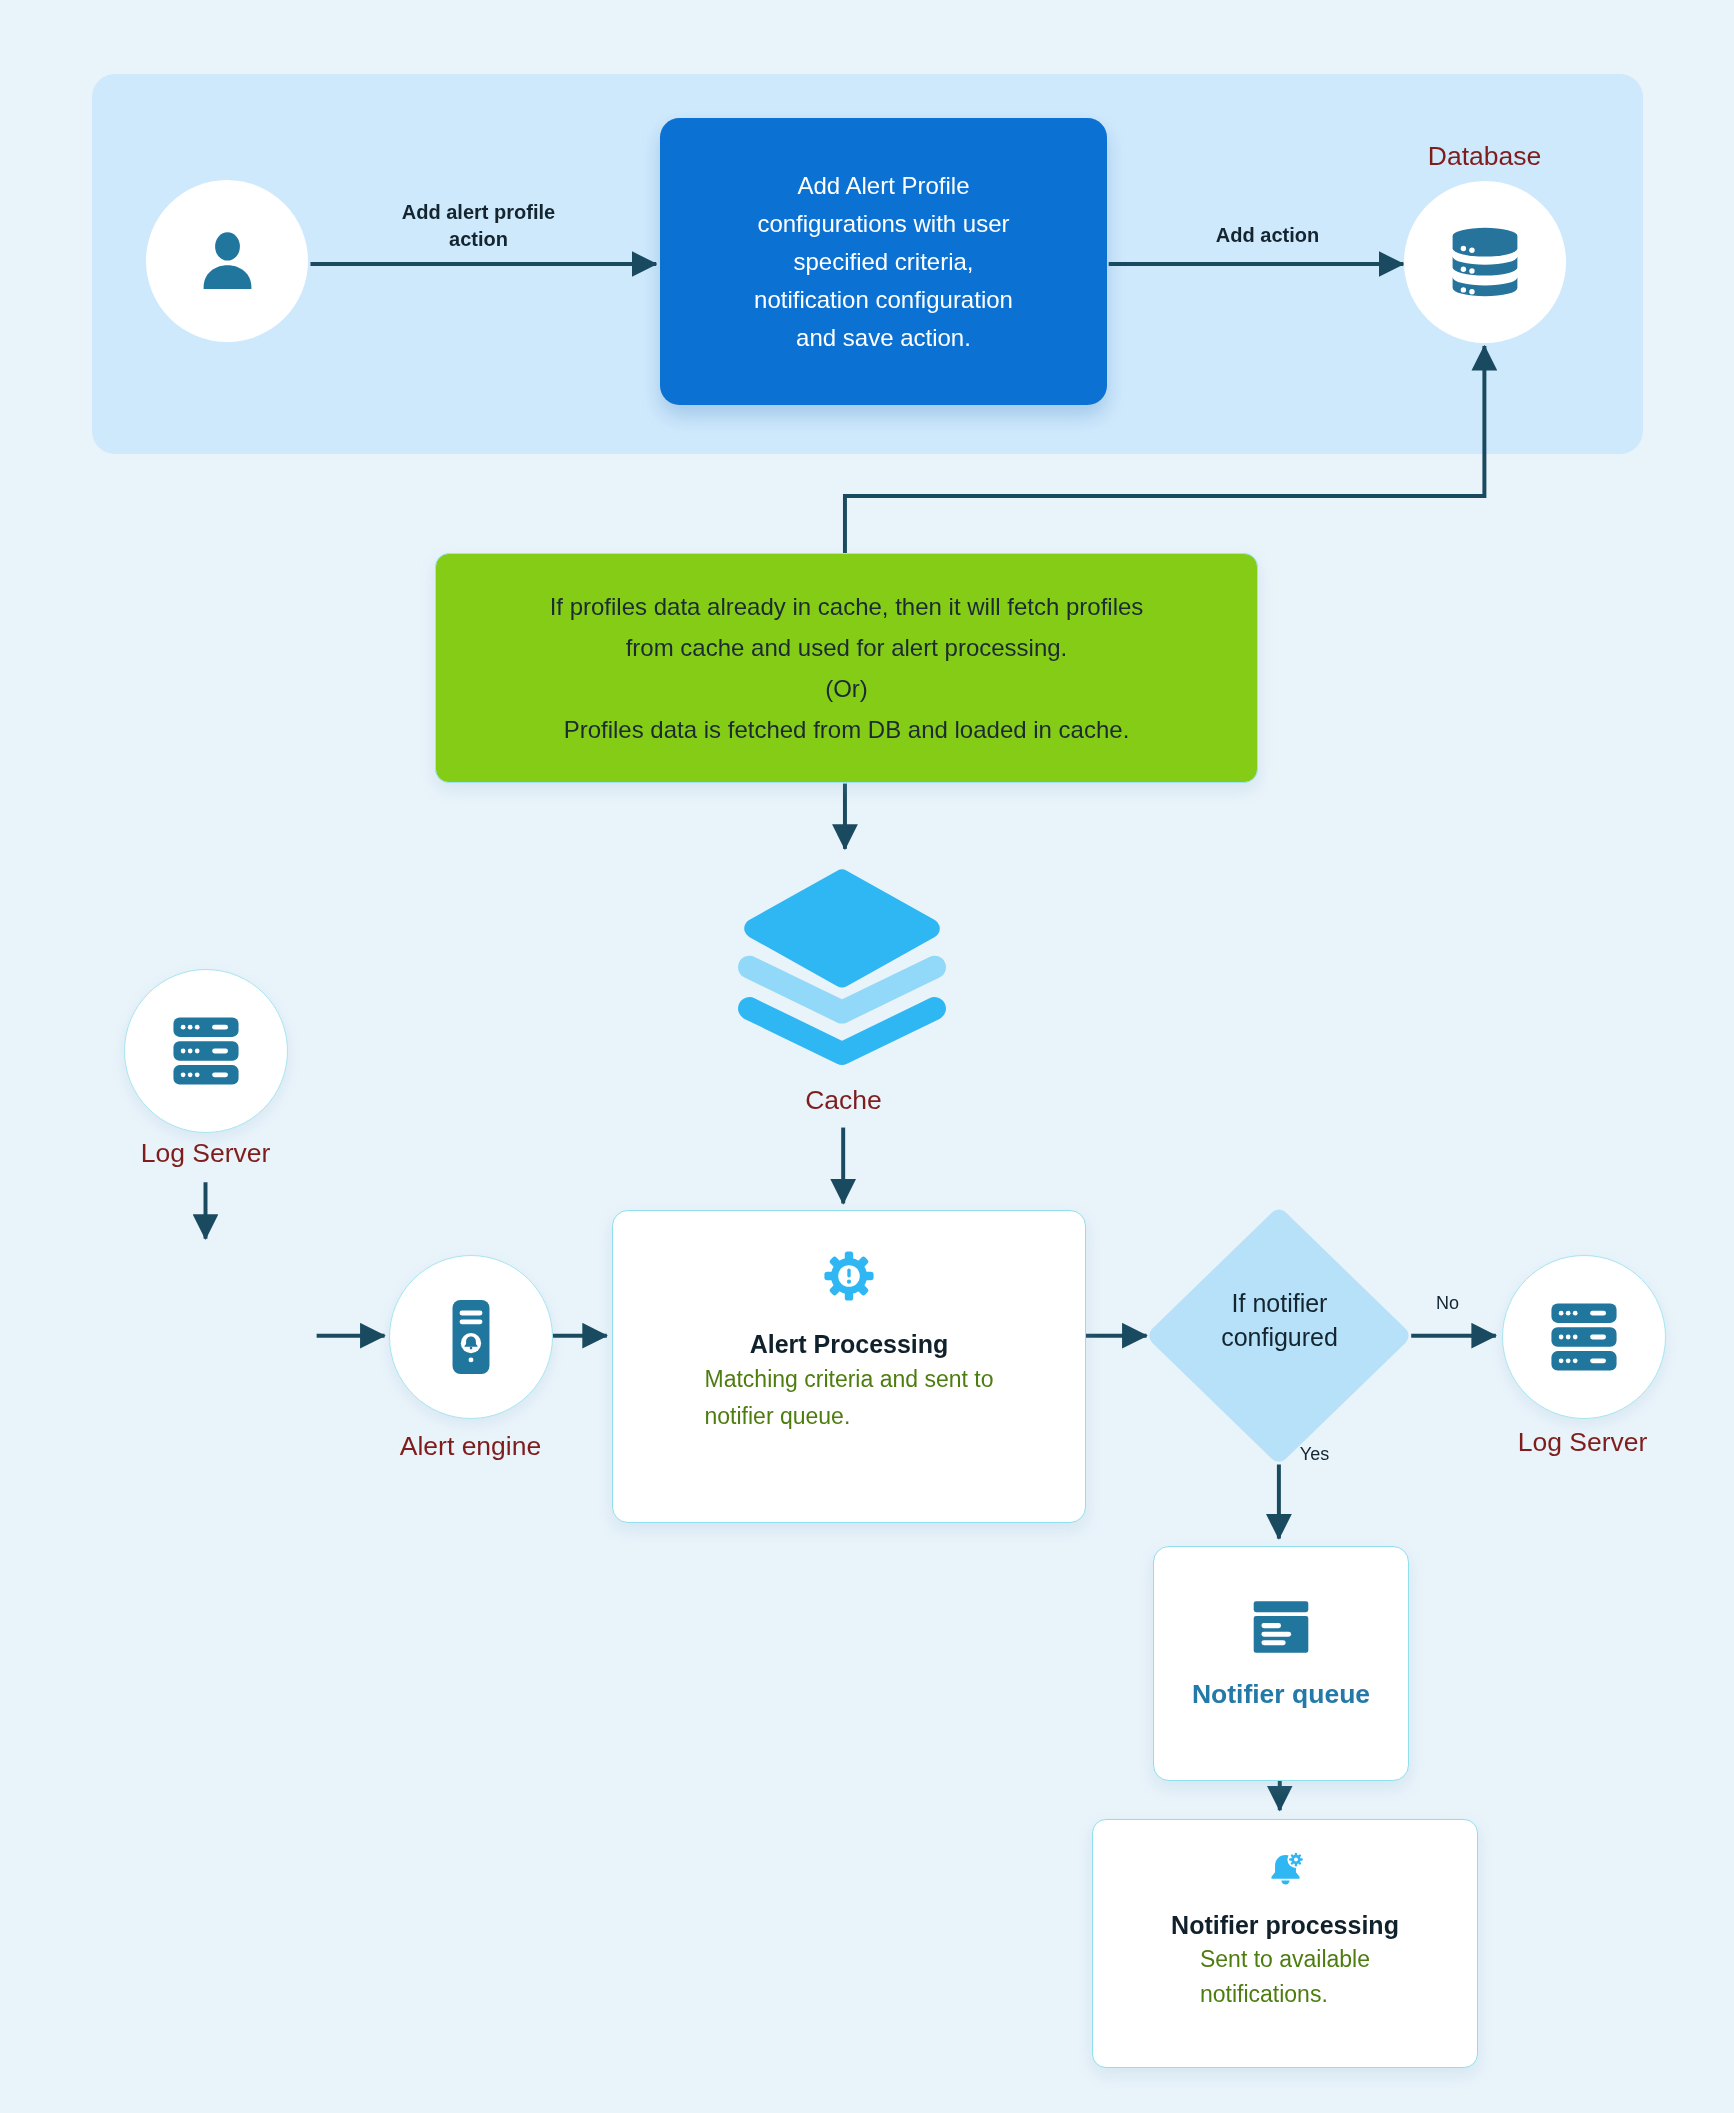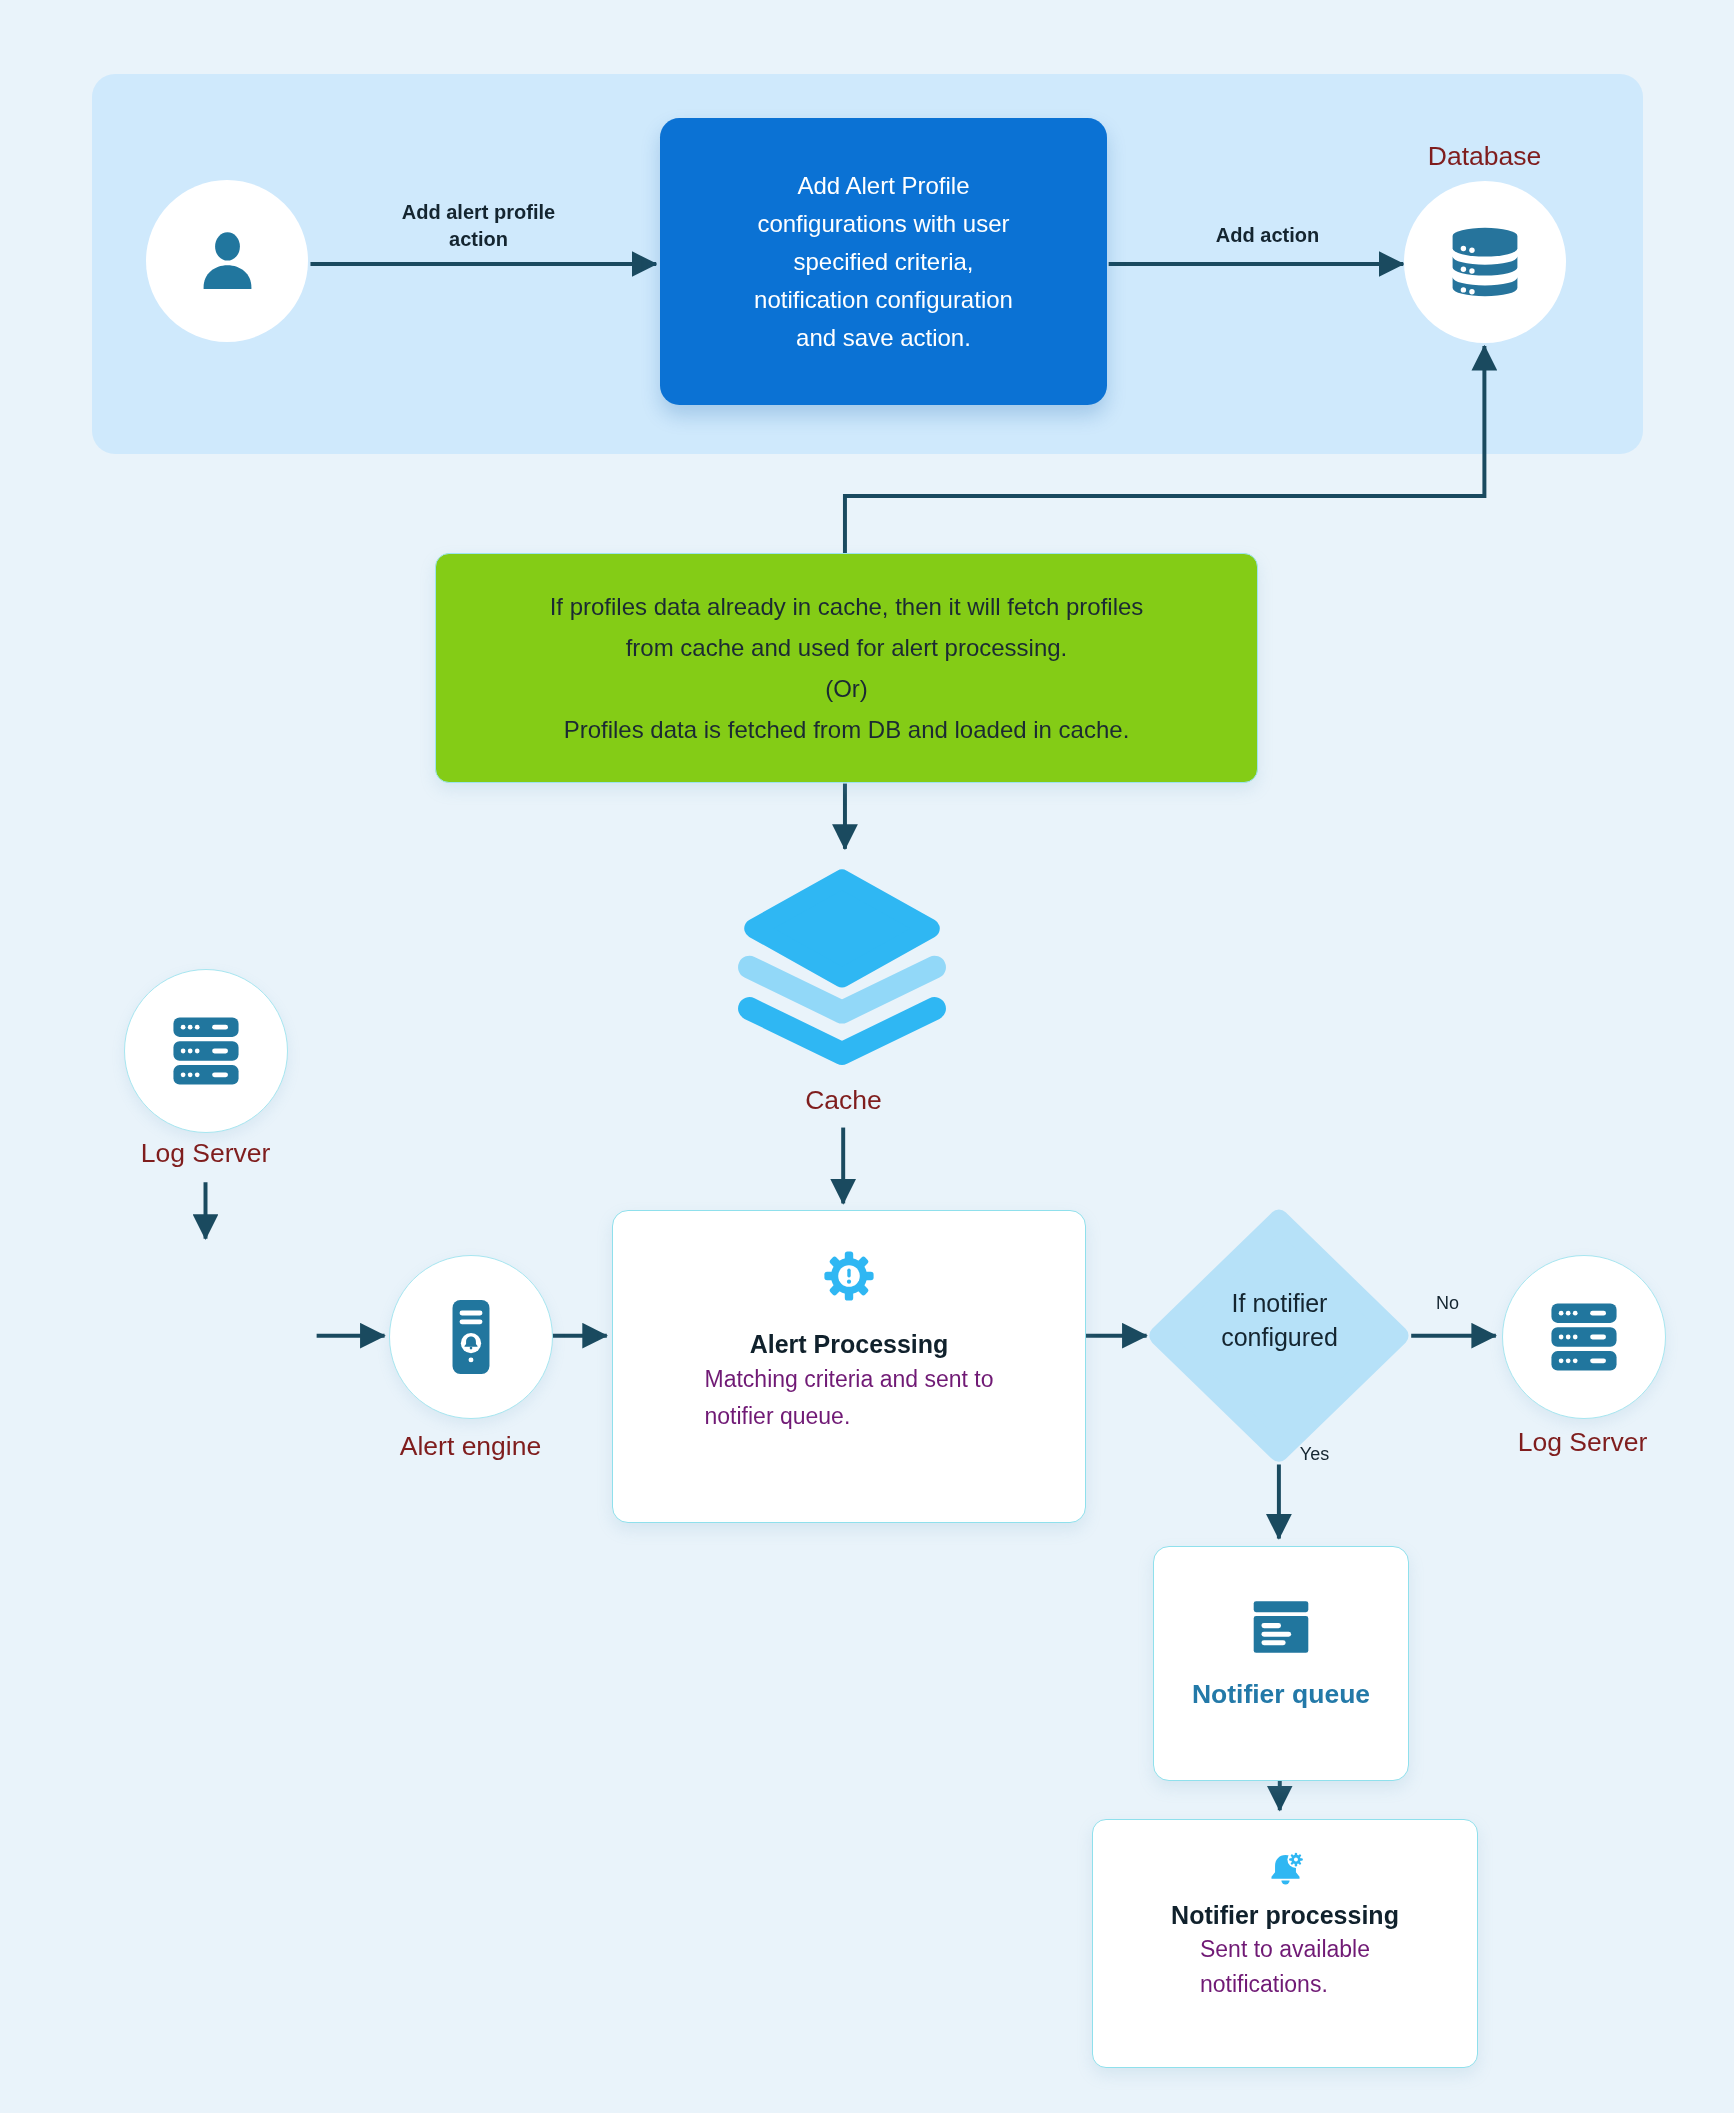--- a/index.html
+++ b/index.html
@@ -53,21 +53,21 @@
   .edge-label{
     font-size:20px;font-weight:600;color:#142530;
     text-align:center;line-height:26.5px;
   }
   .yn-label{font-size:18px;font-weight:400;color:#142530;text-align:center;width:71px;}
   .diamond-text{
     left:1169px;top:1286px;width:221px;
     font-size:25px;font-weight:500;line-height:34px;text-align:center;color:#142530;
   }
   .card-title{font-size:25px;font-weight:700;color:#10212c;line-height:34px;}
-  .card-desc{font-size:23px;line-height:37px;color:#701a75;}
+  .card-desc{font-size:23px;line-height:37px;color:#4d7c0f;}
 </style>
 </head>
 <body>
 
 <div class="canvas">
 
   <div class="abs panel"></div>
 
   <svg class="conn" width="1734" height="2114" viewBox="0 0 1966 2396">
     <defs>
@@ -259,18 +259,18 @@
         <rect x="66.8" y="17.5" width="4.4" height="7" rx="2.2" transform="rotate(90 69 30)"></rect>
         <rect x="66.8" y="17.5" width="4.4" height="7" rx="2.2" transform="rotate(135 69 30)"></rect>
         <rect x="66.8" y="17.5" width="4.4" height="7" rx="2.2" transform="rotate(180 69 30)"></rect>
         <rect x="66.8" y="17.5" width="4.4" height="7" rx="2.2" transform="rotate(225 69 30)"></rect>
         <rect x="66.8" y="17.5" width="4.4" height="7" rx="2.2" transform="rotate(270 69 30)"></rect>
         <rect x="66.8" y="17.5" width="4.4" height="7" rx="2.2" transform="rotate(315 69 30)"></rect>
         <circle cx="69" cy="30" r="8.6"></circle>
       </g>
       <circle cx="69" cy="30" r="3.6" fill="#ffffff"></circle>
     </svg>
-    <div class="card-title" style="margin-top:0;">Notifier processing</div>
+    <div class="card-title" style="margin-top:10px;">Notifier processing</div>
     <div class="card-desc" style="line-height:35px;">Sent to available<br>notifications.</div>
   </div>
 
 </div>
 
 
 </body></html>

